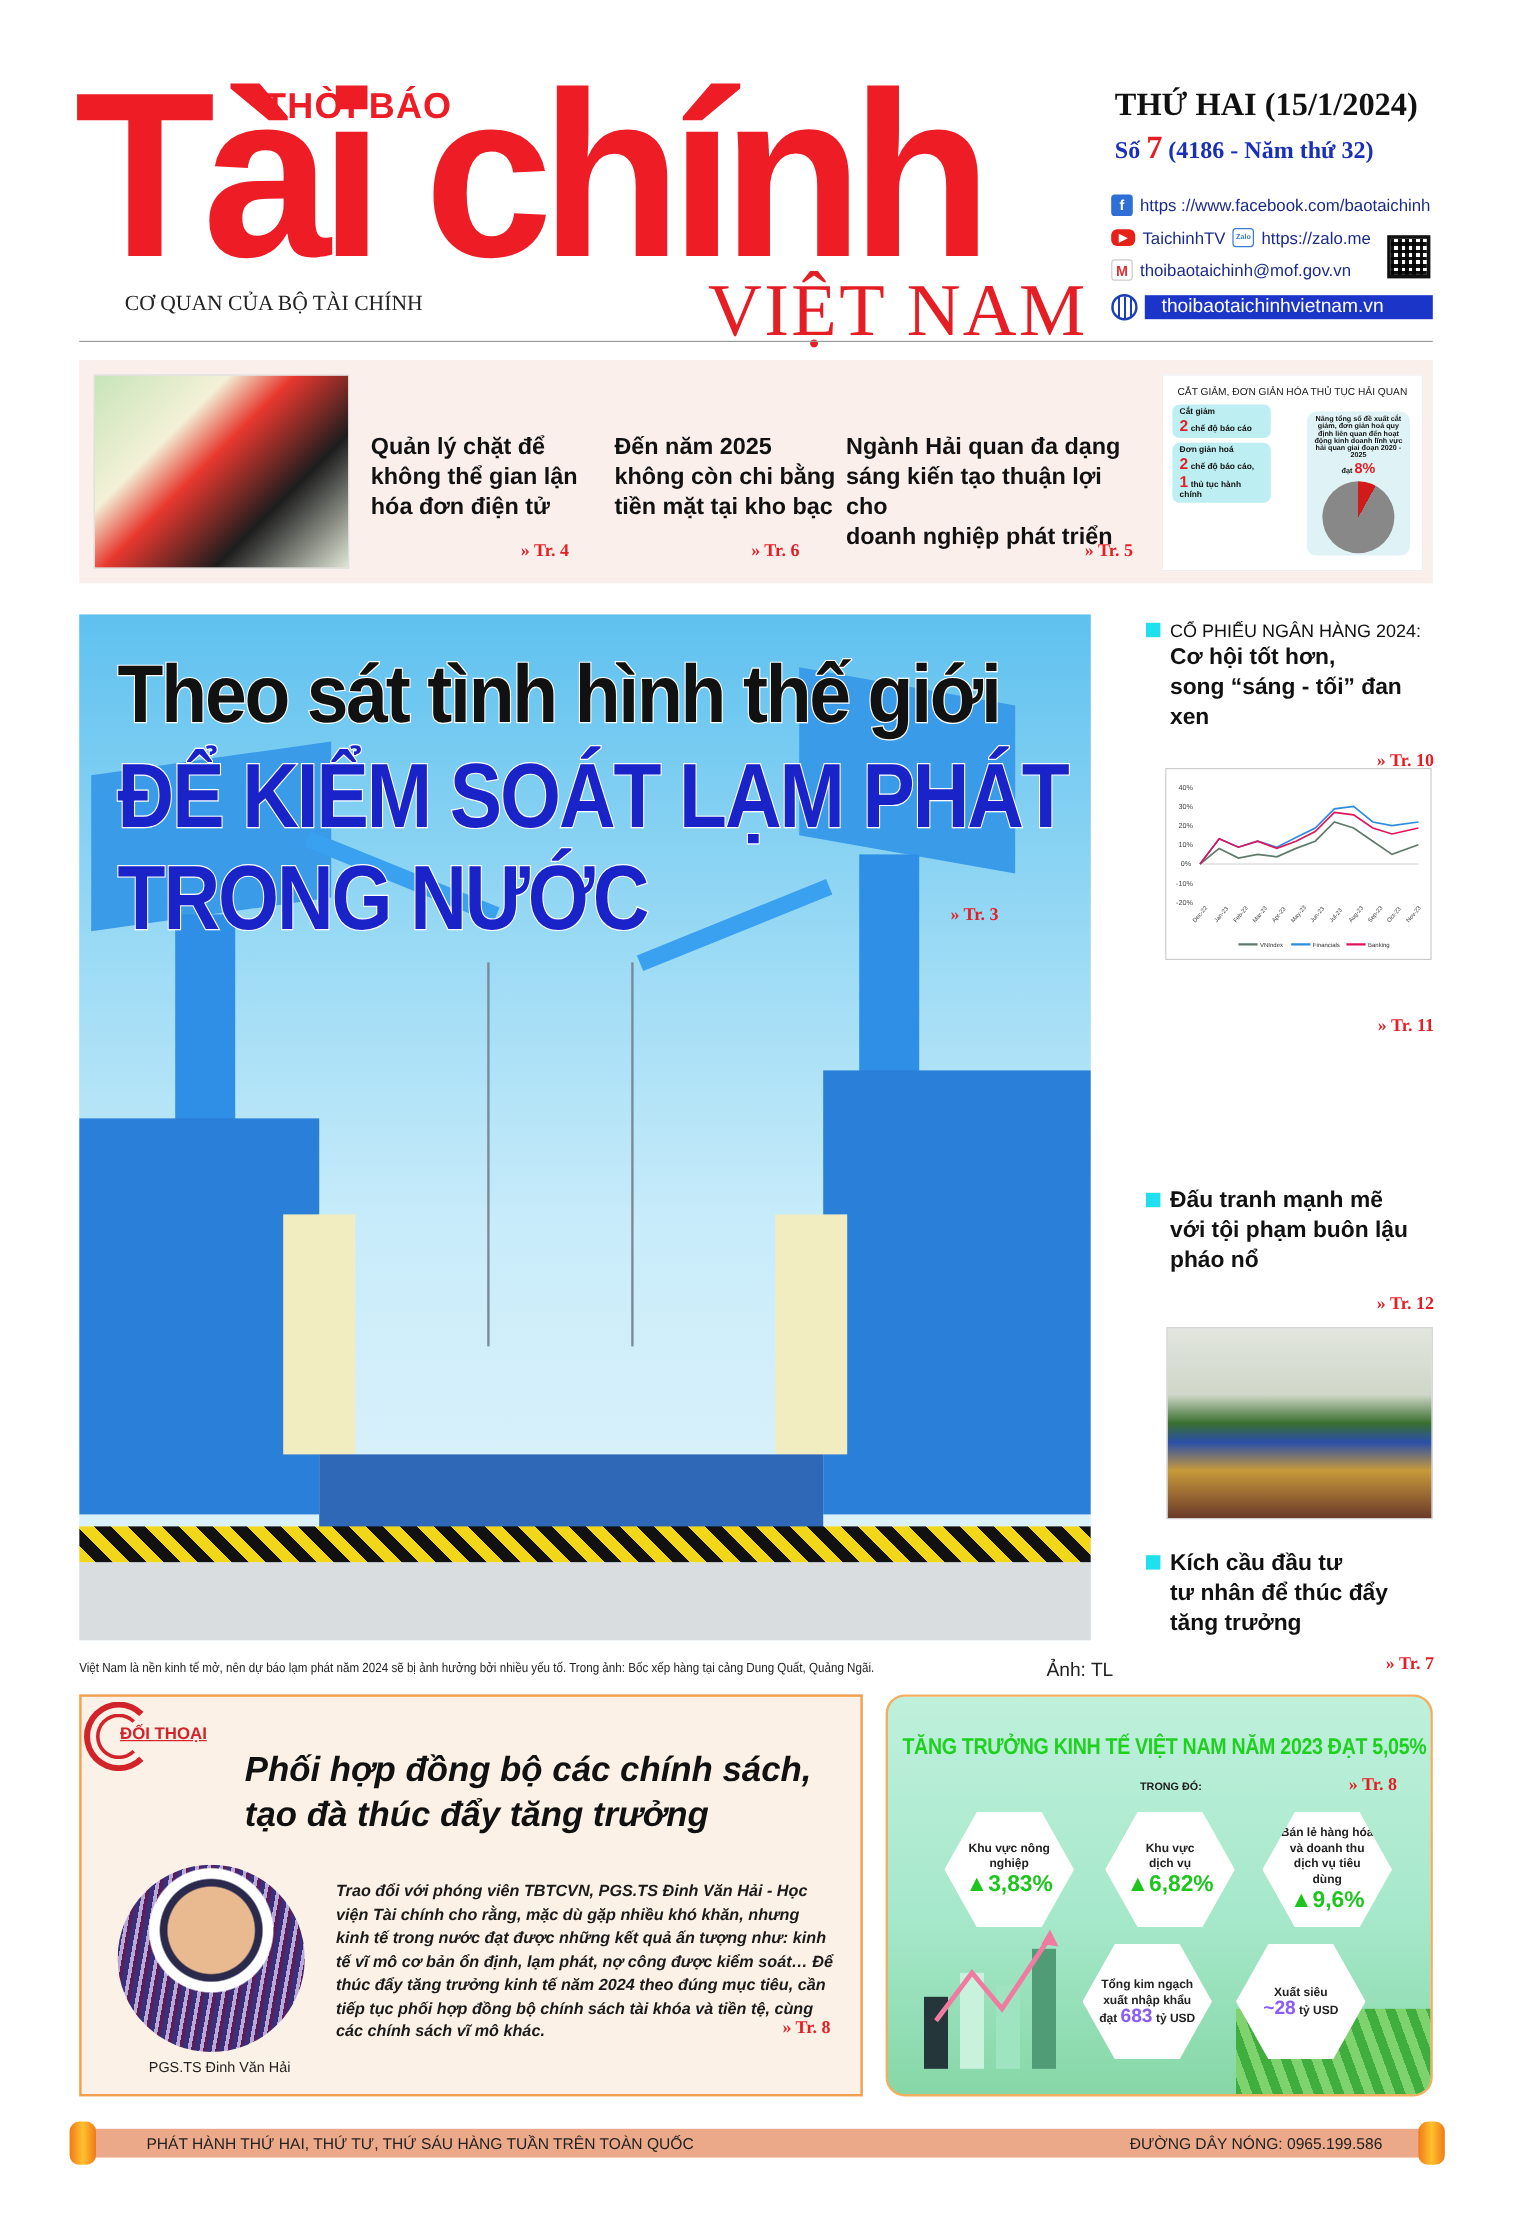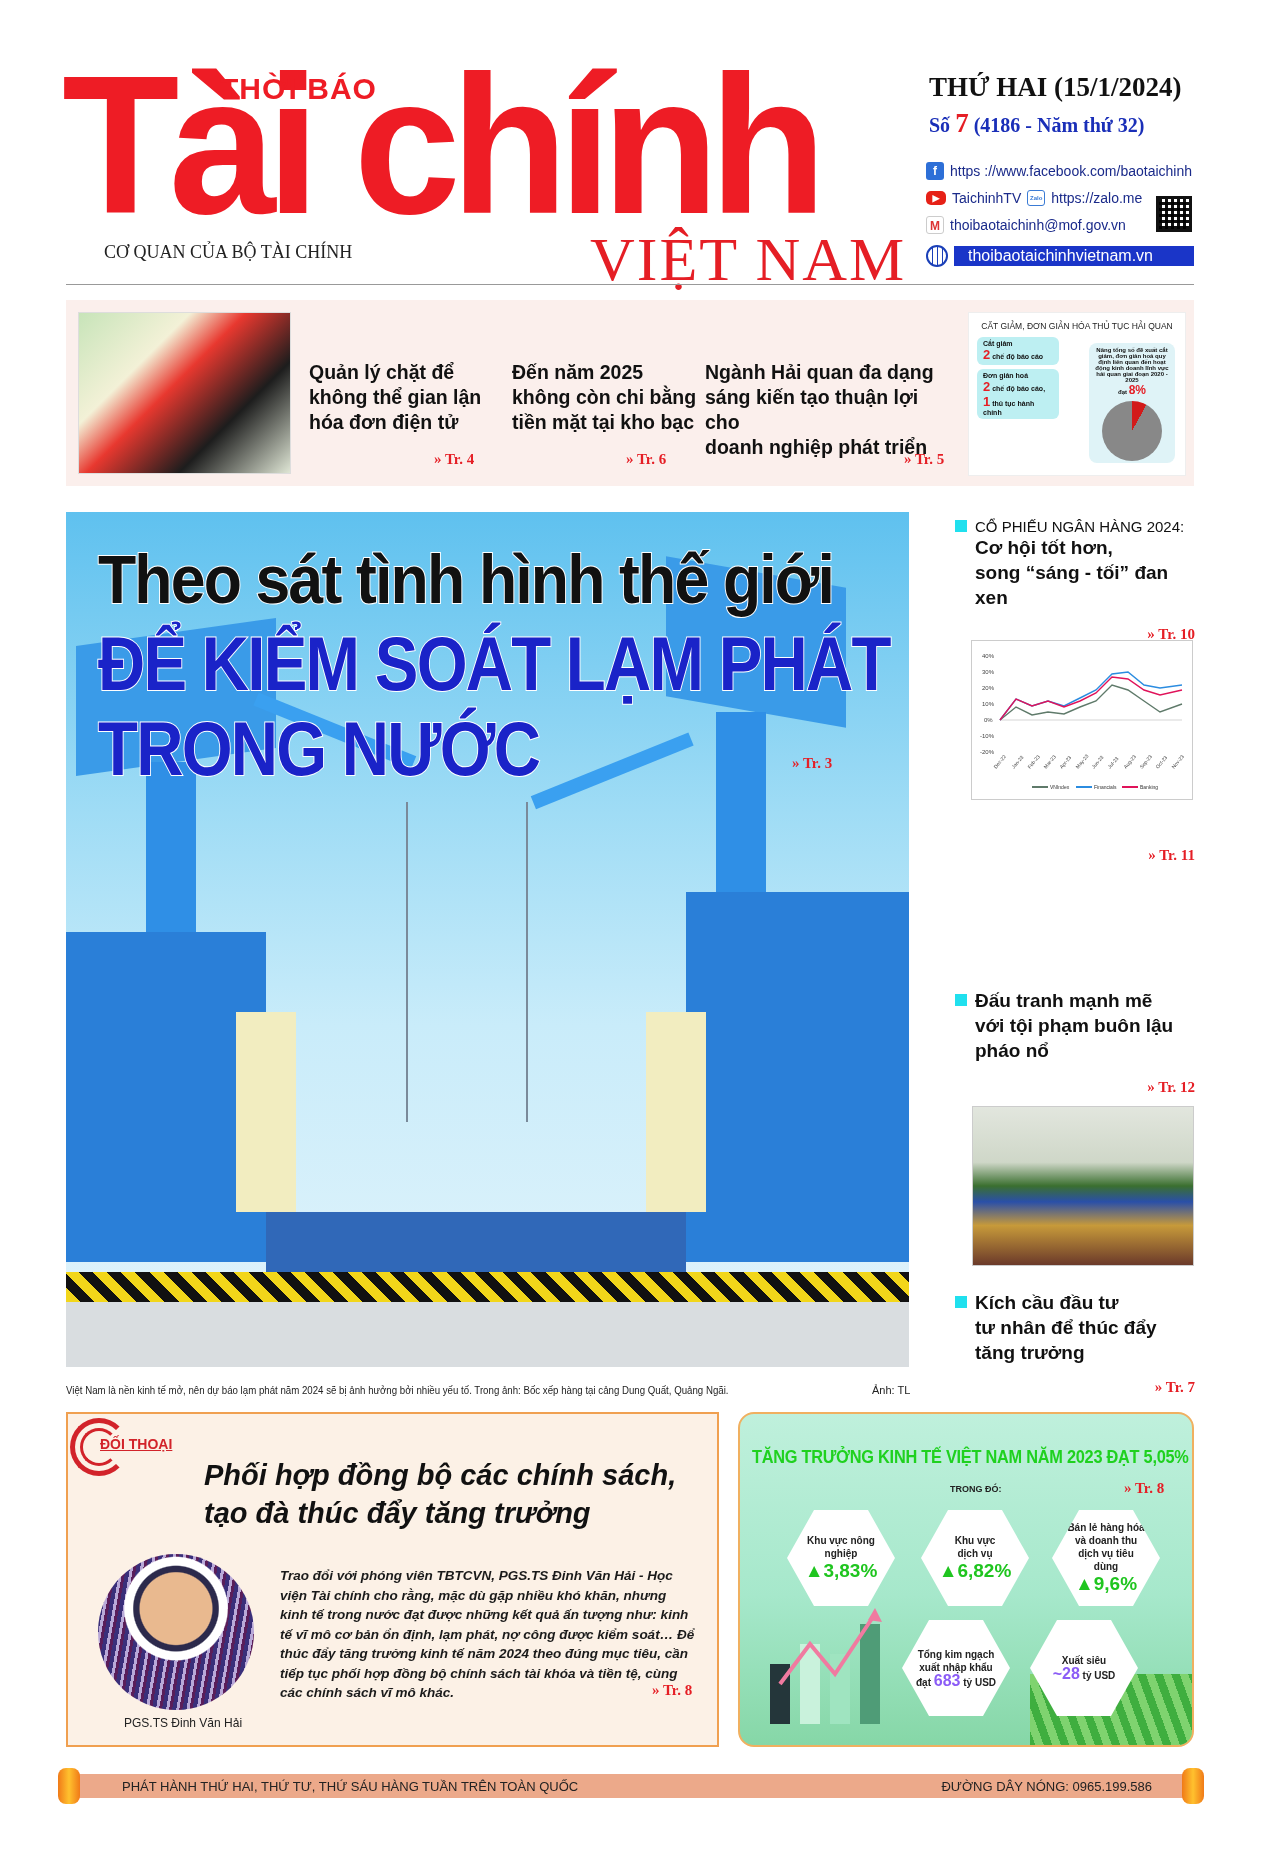--- a/index.html
+++ b/index.html
@@ -44,21 +44,21 @@
   .ib-pie .pct { color: #e51e25; font-size: 12px; }
   .ib-pie .disc { width: 60px; height: 60px; border-radius: 50%; margin: 4px auto 0; background: conic-gradient(#d21a1a 0 8%, #888 8% 100%); }
 
   
   .hero { left: 66px; top: 512px; width: 843px; height: 855px; overflow: hidden;
      background: linear-gradient(180deg,#5fc1ef 0%,#9fdcf5 35%,#c9ecfa 60%,#e3f4fb 100%); }
   .hero-h1 { left: 98px; top: 540px; font-family: "Liberation Sans", sans-serif; font-weight: 900; font-size: 68px; color: #111; letter-spacing: -2px; transform: scaleX(0.92); transform-origin: left; -webkit-text-stroke: 2px #fff; paint-order: stroke fill; }
   .hero-h2 { left: 98px; font-family: "Liberation Sans", sans-serif; font-weight: 900; font-size: 76px; color: #1a23c8; letter-spacing: -2px; transform: scaleX(0.86); transform-origin: left; -webkit-text-stroke: 2px #fff; paint-order: stroke fill; }
   .crane { position: absolute; background: #2a86e0; }
   .caption { left: 66px; top: 1384px; font-size: 11px; color: #222; transform: scaleX(0.88); transform-origin: left; }
-  .credit { left: 872px; top: 1384px; font-size: 11px; color: #222; }
+  .credit { left: 872px; top: 1384px; font-size: 16px; color: #222; }
 
   
   .side-item { left: 955px; width: 240px; }
   .bullet { display: inline-block; width: 12px; height: 12px; background: #20e0ee; margin-right: 8px; }
   .side-kicker { font-size: 15px; color: #111; }
   .side-title { font-weight: 700; font-size: 19px; line-height: 25px; color: #111; }
   .side-tr { text-align: right; }
   .mini-chart { left: 971px; top: 640px; width: 222px; height: 160px; border: 1px solid #ccc; background: #fff; }
   .side-photo { left: 972px; top: 1106px; width: 222px; height: 160px; border: 1px solid #ccc;
      background: linear-gradient(180deg,#e2e6de 0%,#cfd7c8 35%,#3a6f2f 50%,#2a4fa8 60%,#c79a3a 75%,#6b3a2a 100%); }

